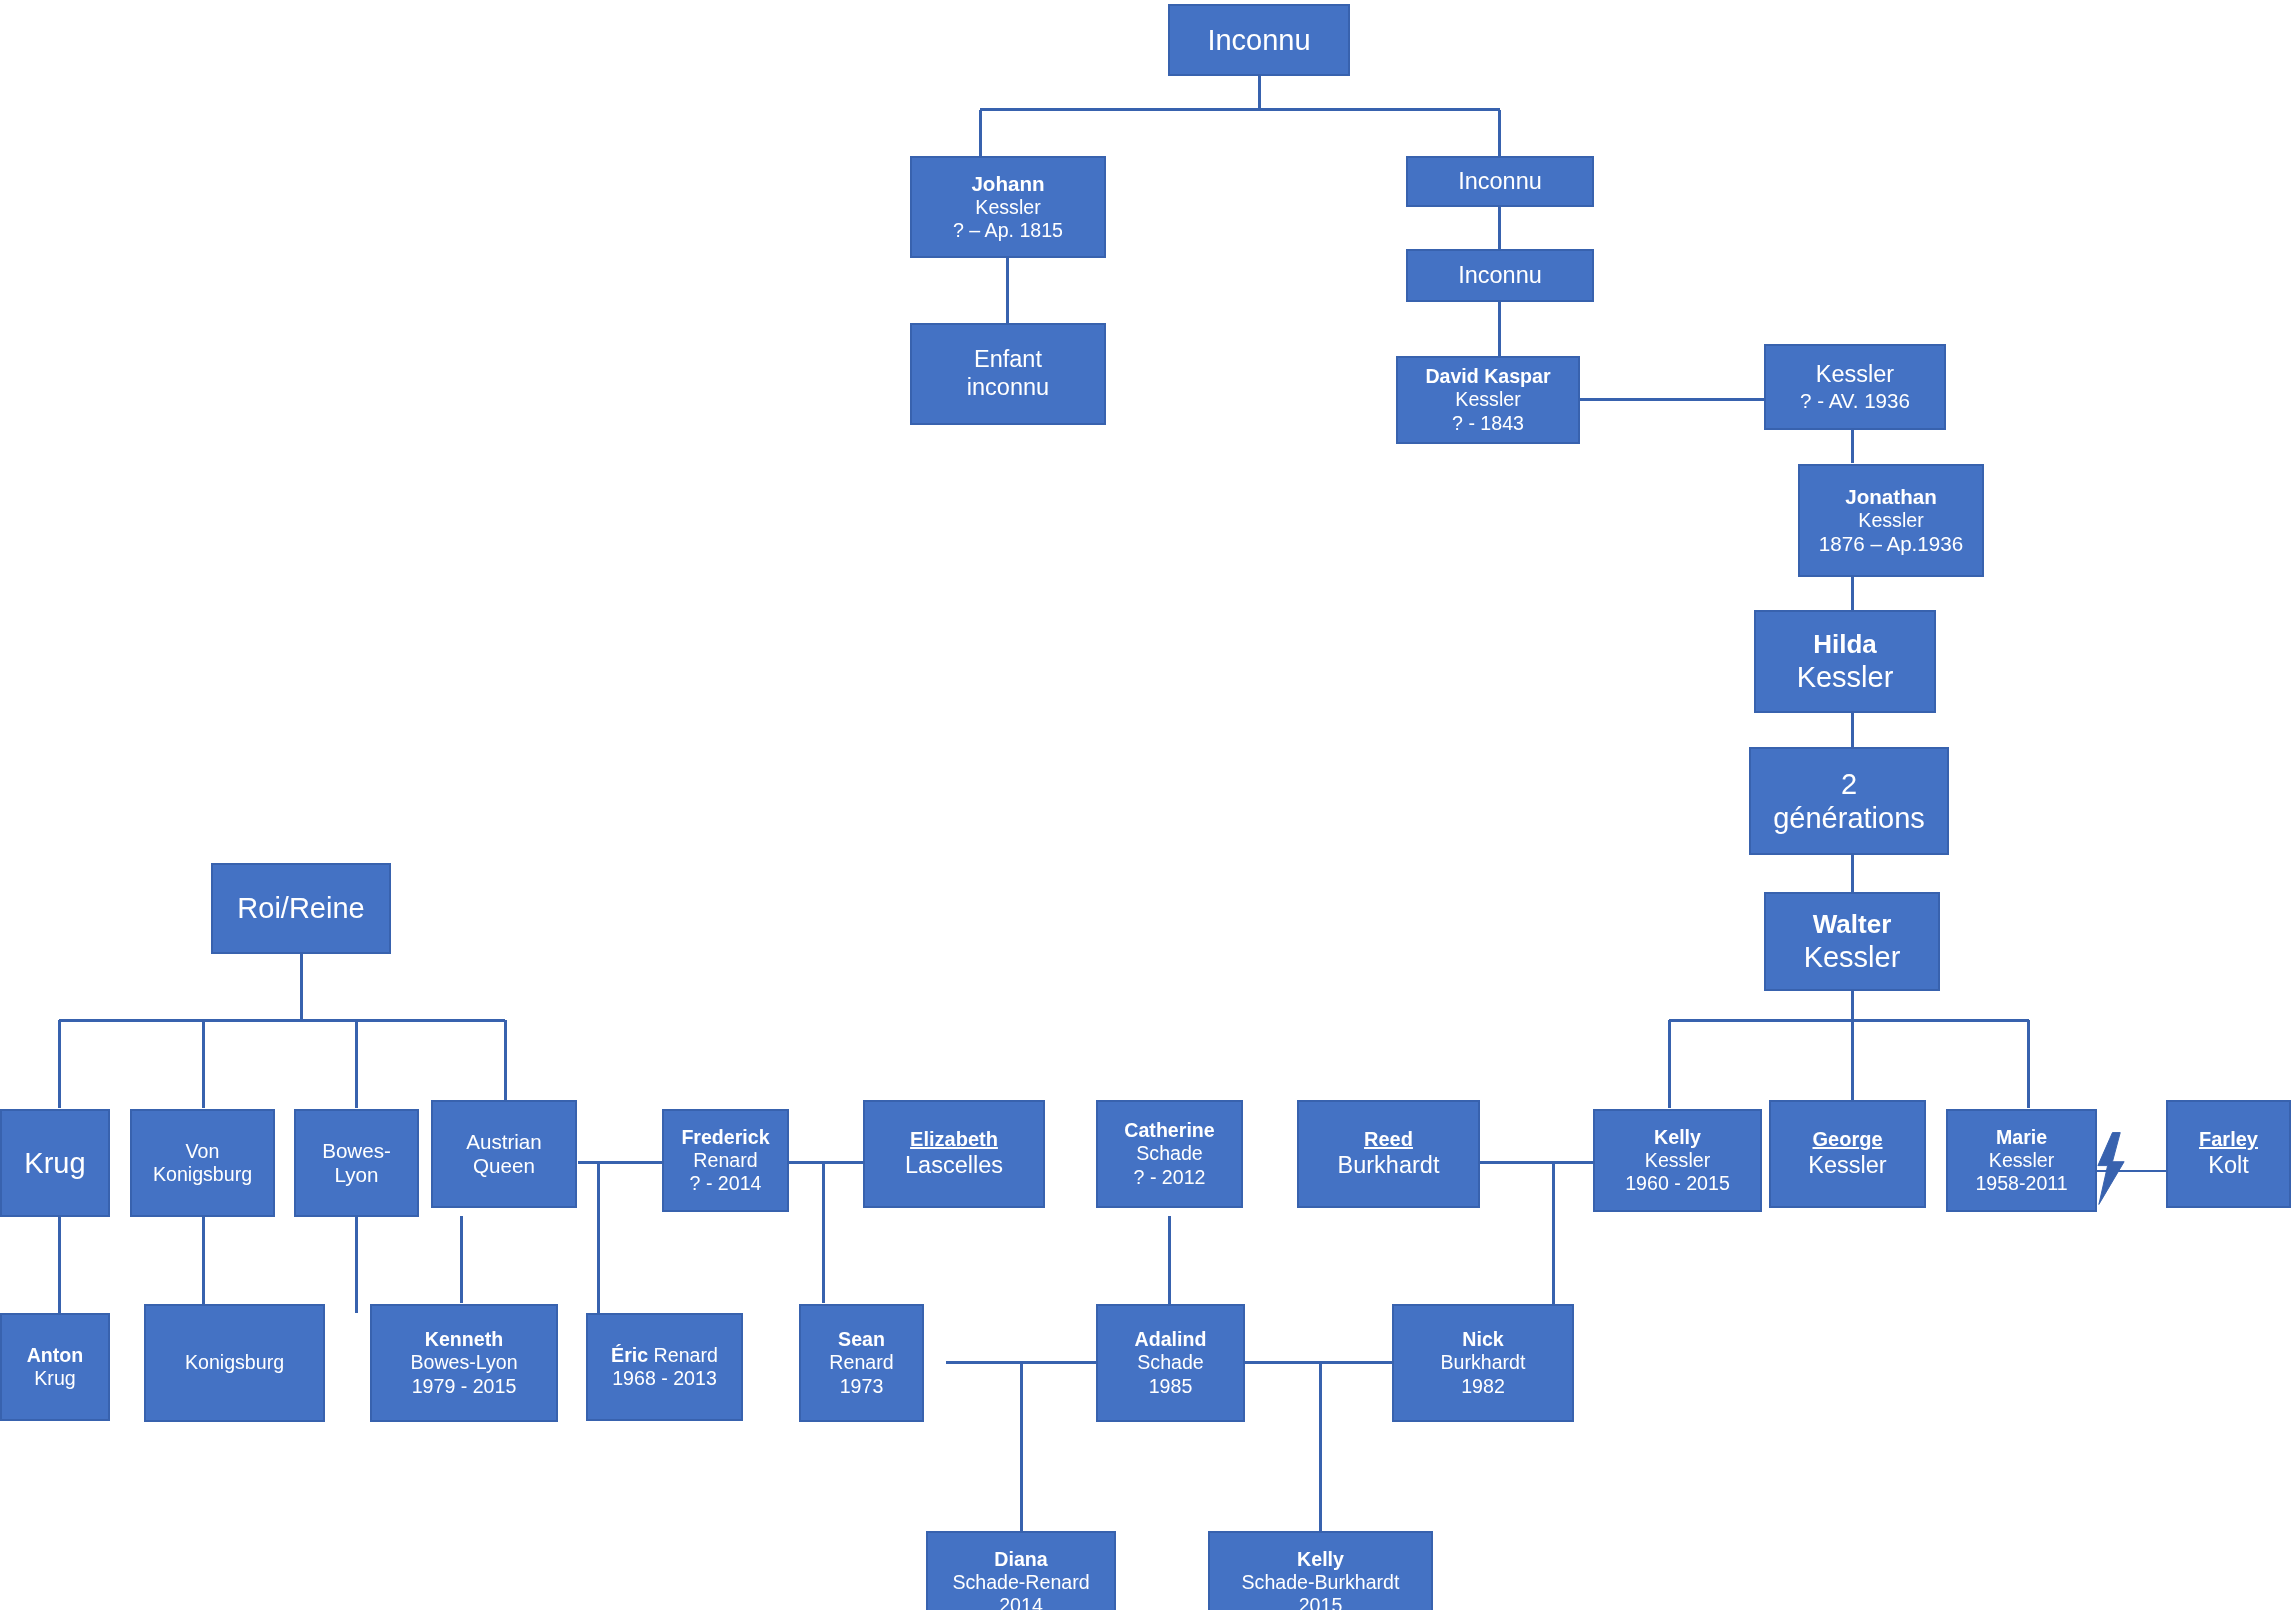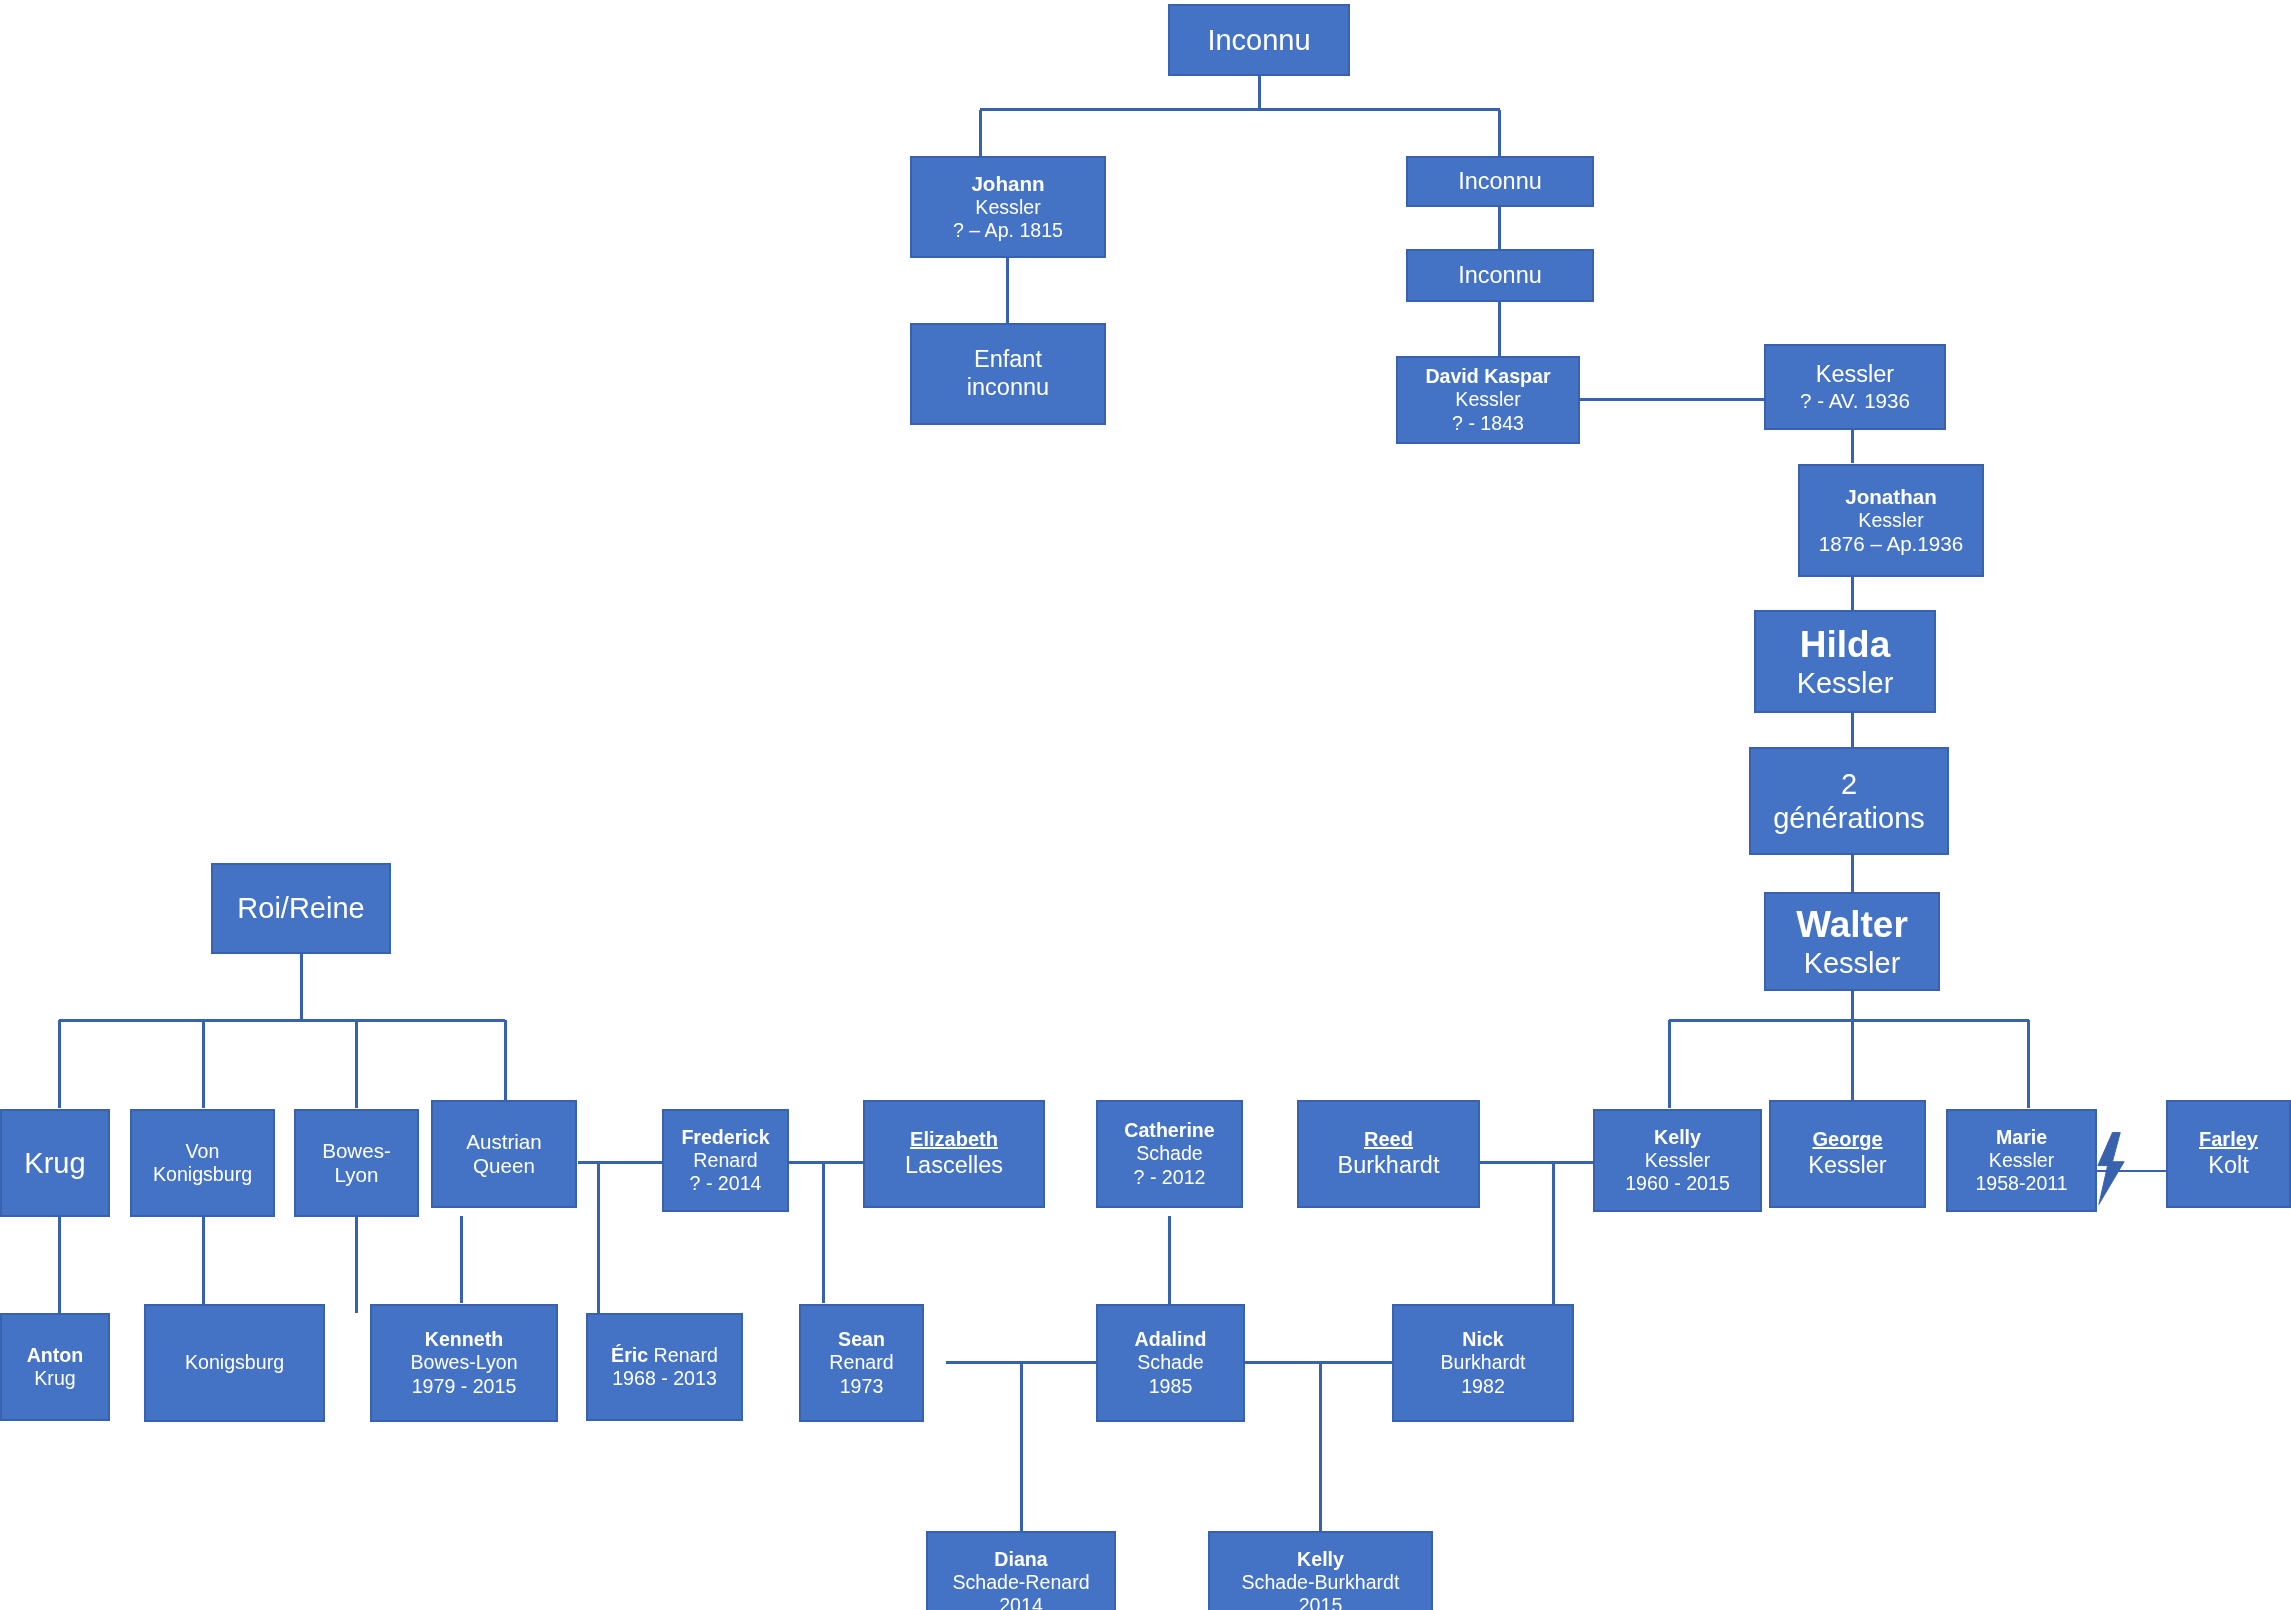--- a/index.html
+++ b/index.html
@@ -37,21 +37,21 @@
     line-height: 1.18;
     overflow: hidden;
     padding: 2px 1px;
   }
   .nm {
     display: block;
     width: 100%;
   }
   
   .big    { font-size: 29px; font-weight: 400; }
-  .bigb   { font-size: 37px; font-weight: bold; }
+  .bigb   { font-size: 26px; font-weight: bold; }
   .mid    { font-size: 23.5px; font-weight: 400; }
   .midb   { font-size: 20px; font-weight: bold; text-decoration: underline; }
   .sm     { font-size: 20.6px; font-weight: 400; }
   .smb    { font-size: 20.6px; font-weight: bold; }
   .xs     { font-size: 19.6px; font-weight: 400; }
   .xsb    { font-size: 19.6px; font-weight: bold; }
   .misspell {
     text-decoration-style: wavy;
     text-decoration-color: #E03030;
     text-decoration-thickness: 2px;

